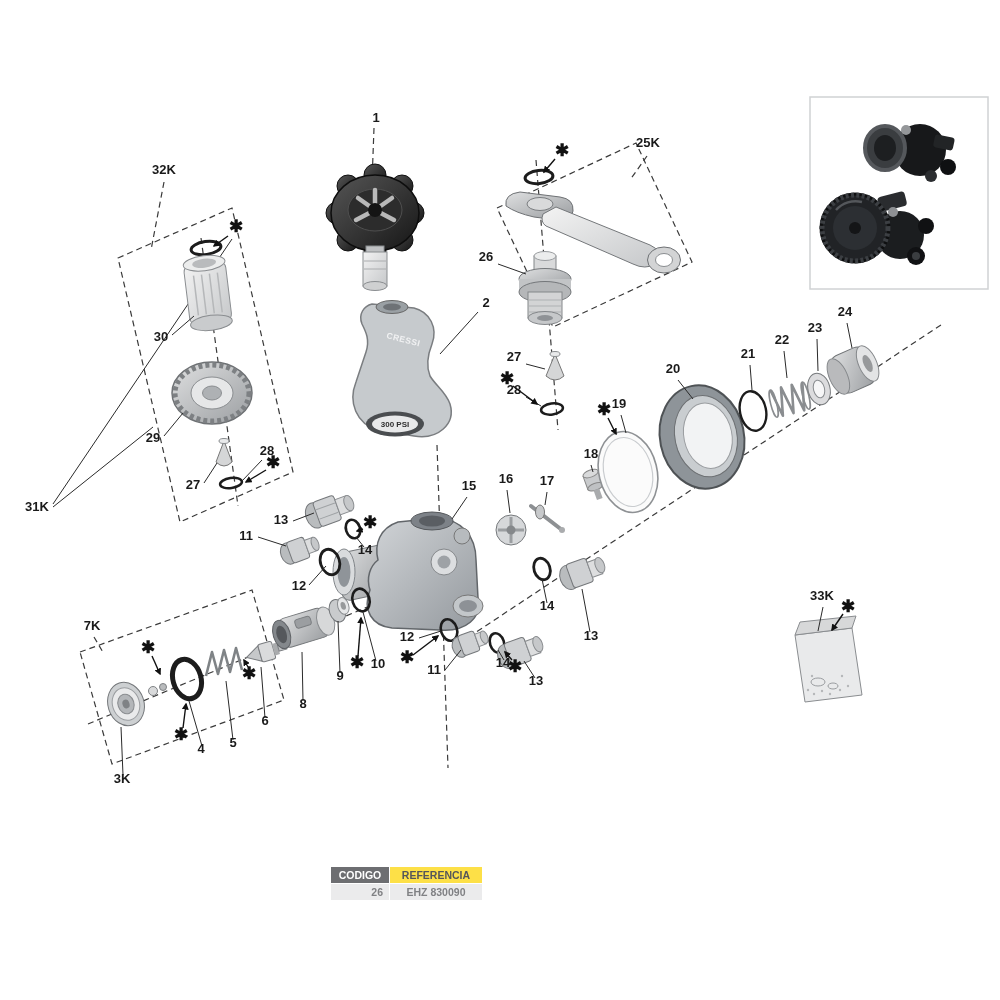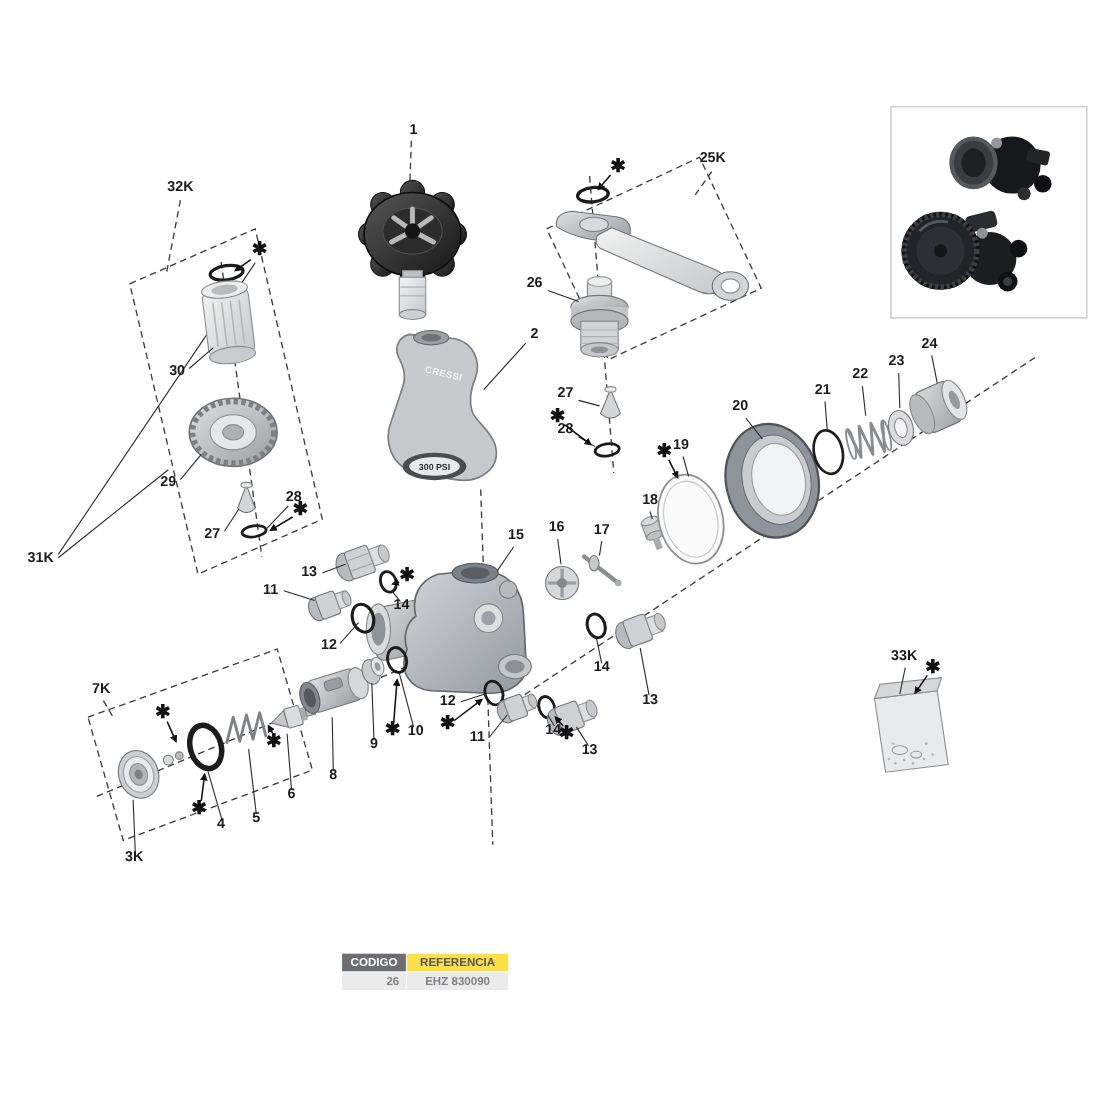--- a/index.html
+++ b/index.html
@@ -9,21 +9,21 @@
   svg text{font-family:"Liberation Sans",sans-serif;}
   .lbl{font-size:13px;font-weight:bold;fill:#1a1a1a;}
   .ast{font-size:17px;font-weight:bold;fill:#111;}
   .brand{font-size:8.5px;font-weight:bold;fill:#f0f1f2;letter-spacing:.5px;}
   .psi{font-size:8px;font-weight:bold;fill:#2e2e2e;}
   .ld{stroke:#2a2a2a;stroke-width:1;fill:none;}
   .ptr{stroke:#111;stroke-width:1.4;fill:none;marker-end:url(#arrowhead);}
   .dash{stroke:#3a3a3a;stroke-width:1.2;stroke-dasharray:6 4;fill:none;}
   .oring{fill:none;stroke:#1c1c1c;}
   
-  .ref-table{position:absolute;left:284px;top:867px;display:grid;
+  .ref-table{position:absolute;left:304px;top:867px;display:grid;
              grid-template-columns:58px 92px;grid-auto-rows:16px;gap:1px;
              background:#ffffff;font-size:10.5px;font-weight:bold;padding-left:27px;}
   .ref-table>div{display:flex;align-items:center;justify-content:center;}
   .ref-table .h1{background:#6d6e71;color:#ffffff;}
   .ref-table .h2{background:#fde047;color:#55565a;}
   .ref-table .v1{background:#ebebec;color:#808184;justify-content:flex-end;padding-right:6px;}
   .ref-table .v2{background:#ebebec;color:#808184;}
 </style>
 </head>
 <body>

